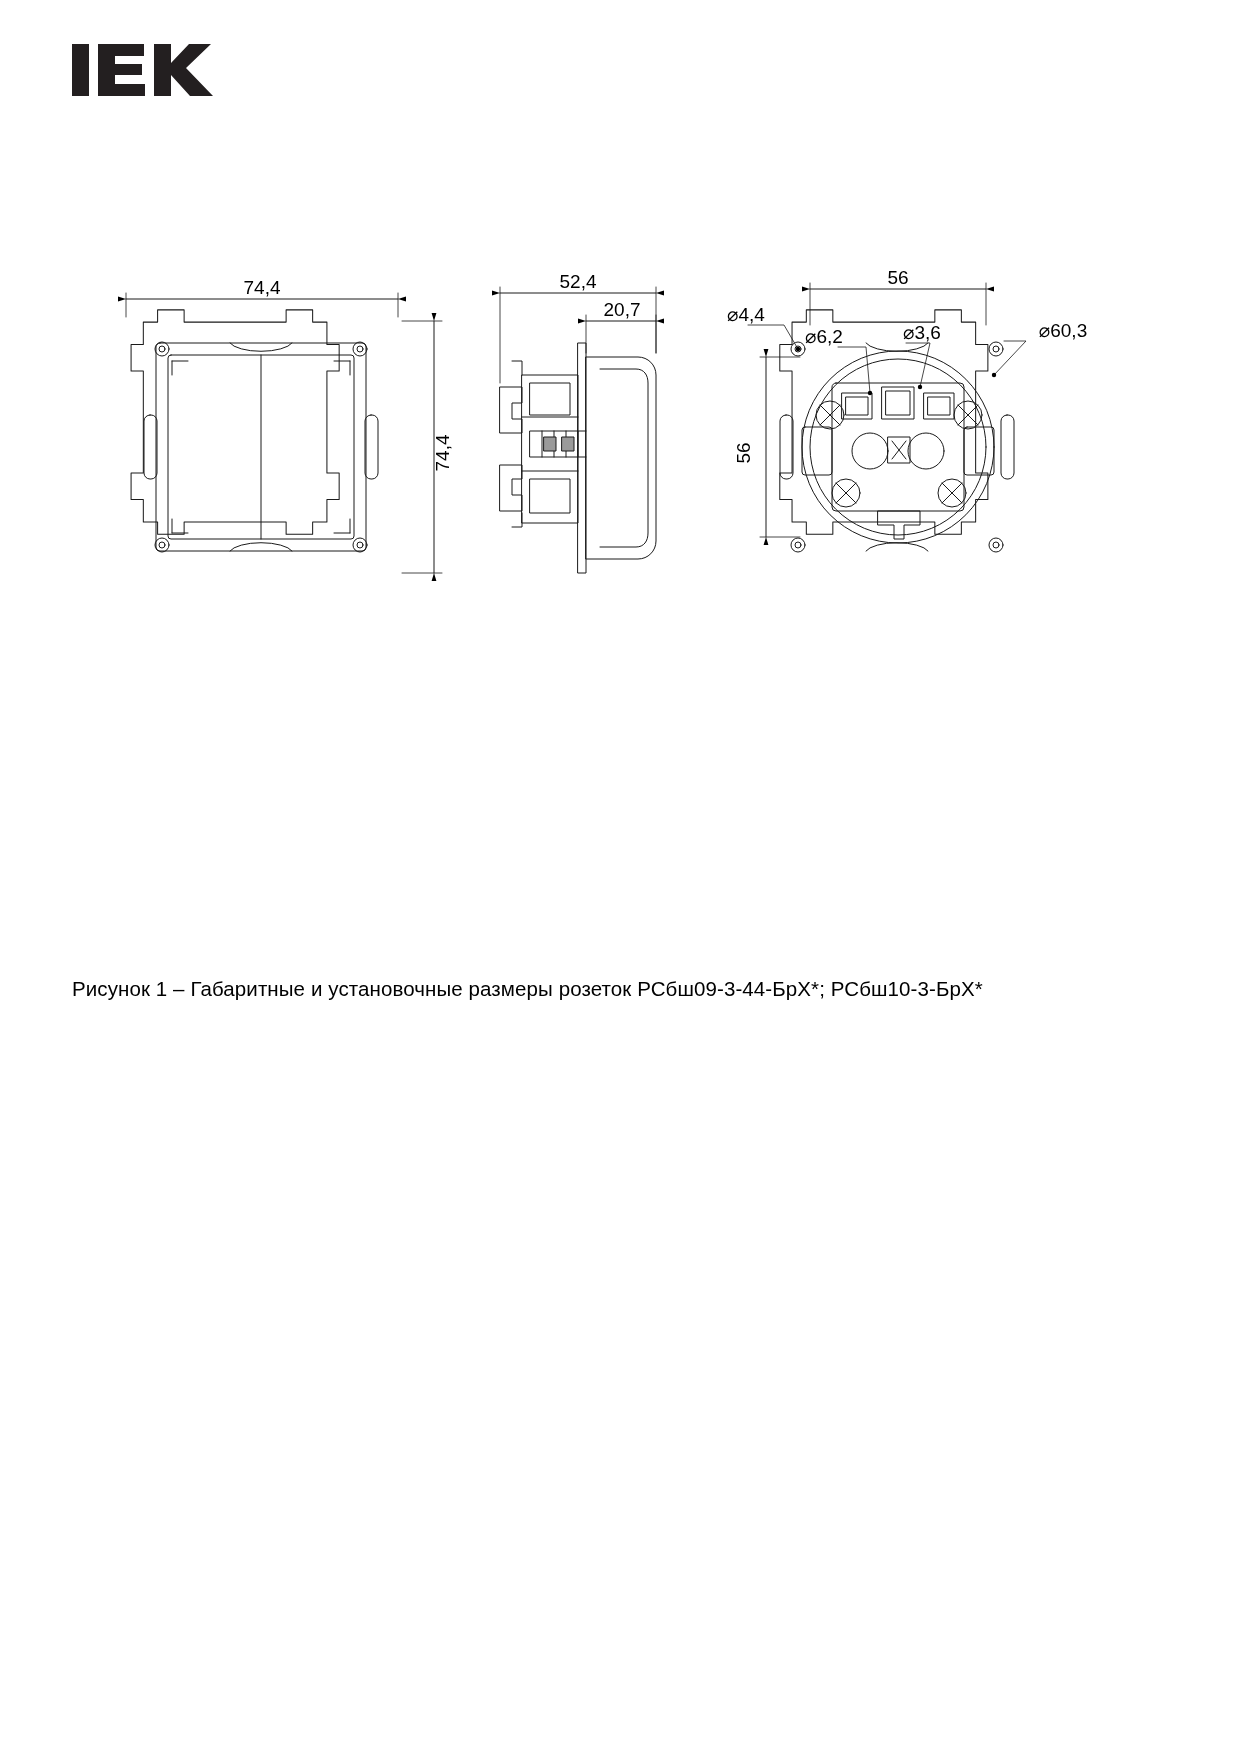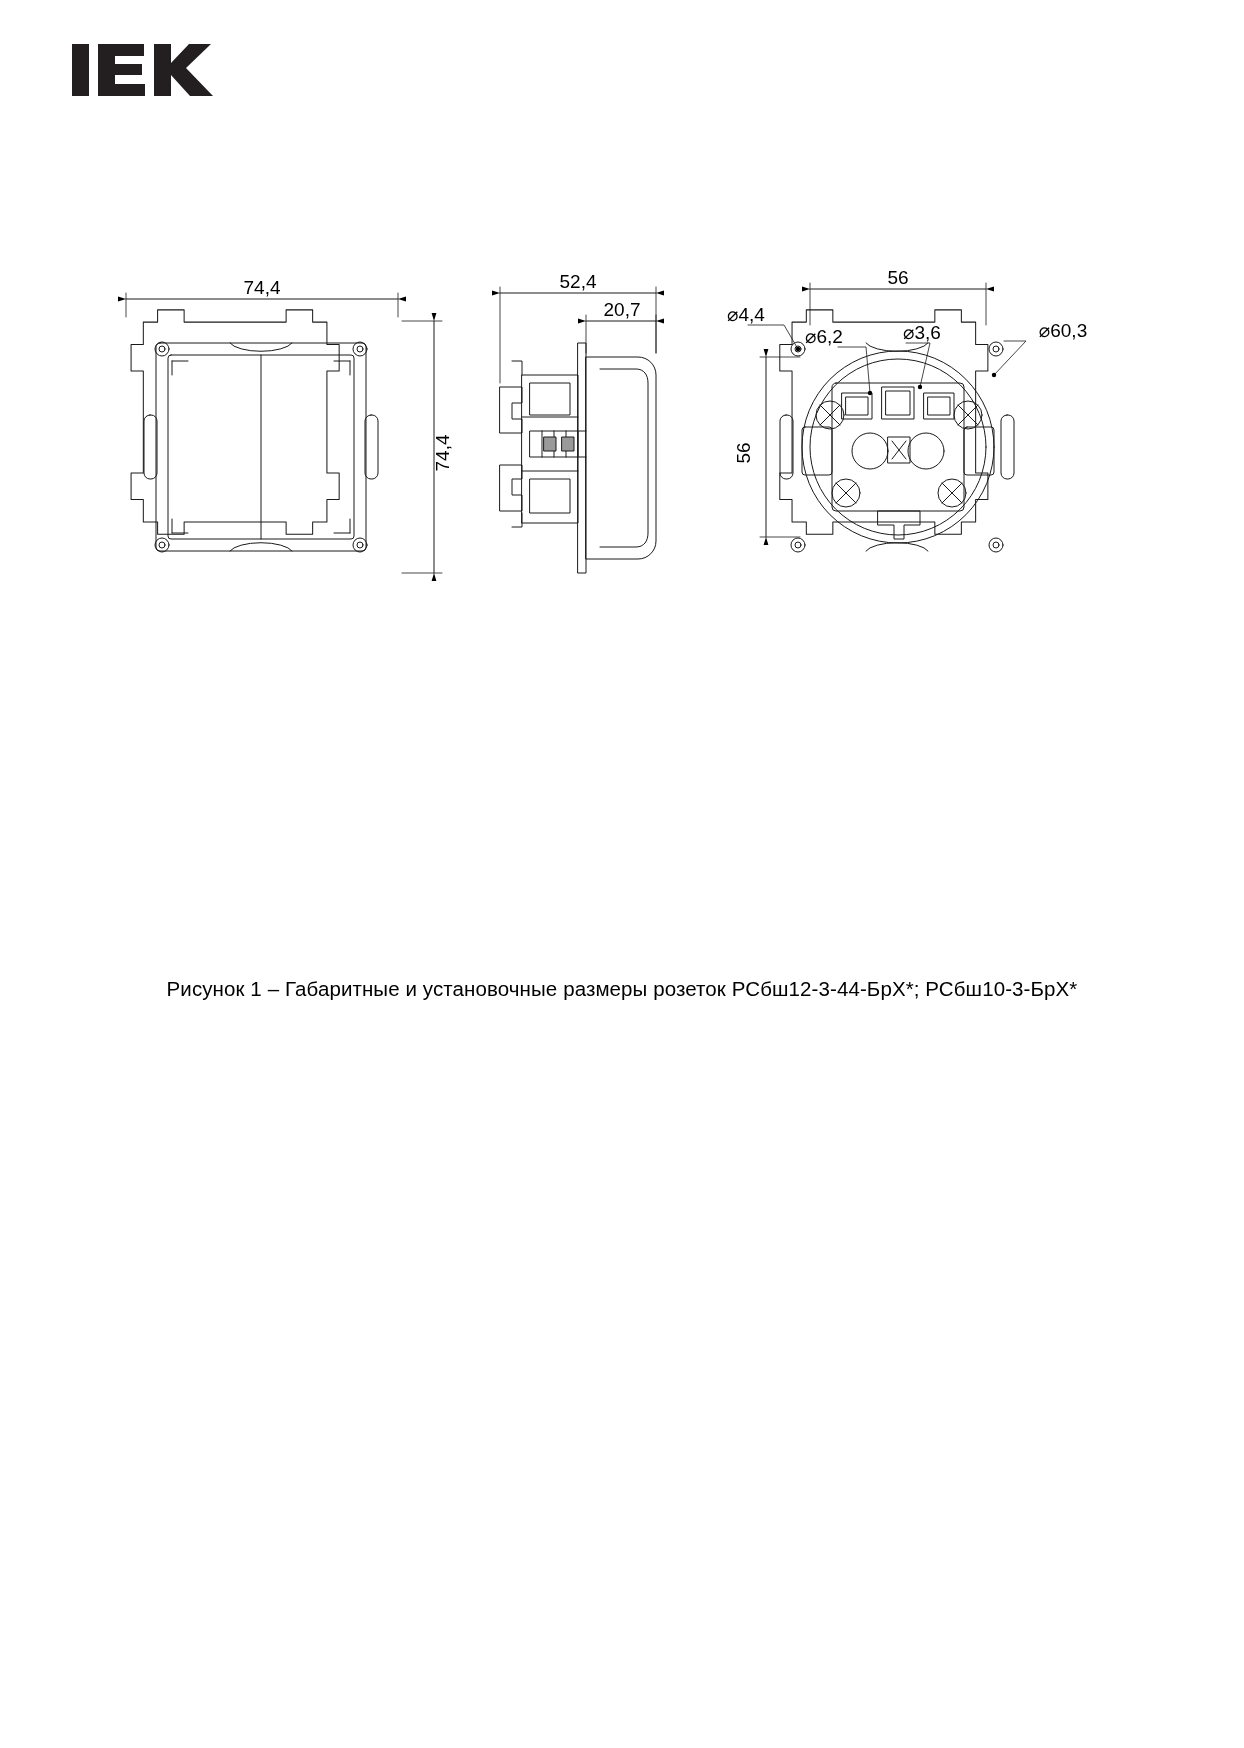--- a/index.html
+++ b/index.html
@@ -11,21 +11,20 @@
     width: 1244px;
     height: 1748px;
     position: relative;
     font-family: "Liberation Sans", sans-serif;
     color: #000000;
     overflow: hidden;
   }
   .page {
     position: absolute;
     inset: 0;
-    text-align: center;
   }
   
   .logo {
     position: absolute;
     left: 72px;
     top: 38px;
     width: 150px;
     height: 62px;
   }
   .logo svg { display: block; }
@@ -254,15 +253,15 @@
         <text x="690" y="188" text-anchor="middle" transform="rotate(-90 690 188)">56</text>
 
         <text x="686" y="56" text-anchor="middle">⌀4,4</text>
         <text x="764" y="78" text-anchor="middle">⌀6,2</text>
         <text x="862" y="74" text-anchor="middle">⌀3,6</text>
         <text x="1003" y="72" text-anchor="middle">⌀60,3</text>
       </g>
     </svg>
   </div>
 
-  <div class="caption">Рисунок 1 – Габаритные и установочные размеры розеток РСбш12-3-44-БрХ*; РСбш10-3-БрХ*</div>
+  <div class="caption">Рисунок 1 – Габаритные и установочные размеры розеток РСбш09-3-44-БрХ*; РСбш10-3-БрХ*</div>
 
 </div>
 
 </body></html>

